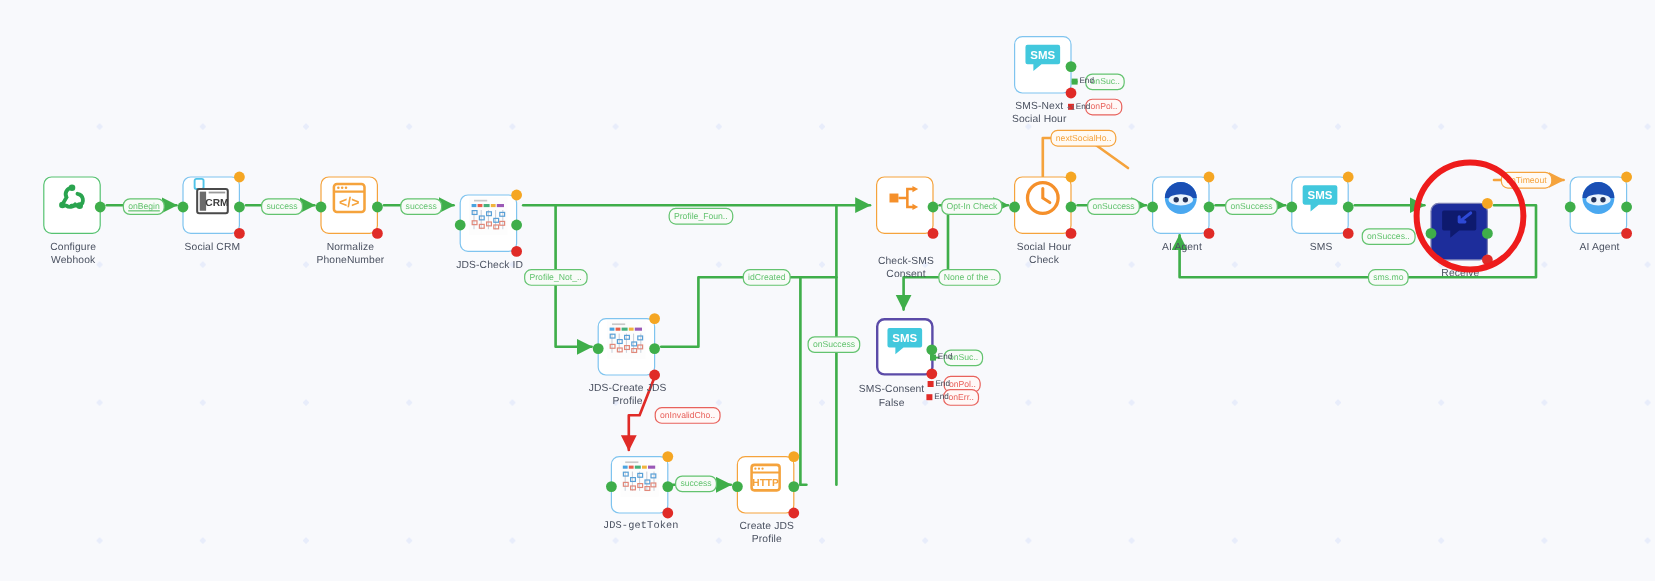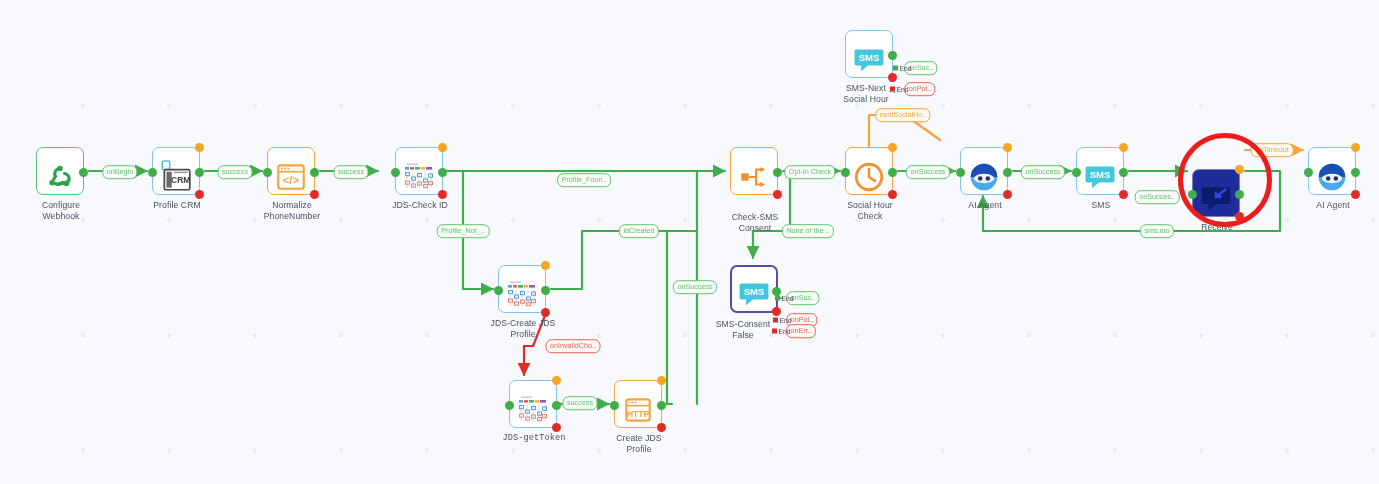--- a/index.html
+++ b/index.html
@@ -14,21 +14,21 @@
     position:absolute;left:0;top:0;width:1379px;height:484px;
     background-color:#f8f9fc;
     background-image:radial-gradient(circle, #e8edfb 2.2px, transparent 2.3px);
     background-size:86px 115px;
     background-position:40px 48px;
   }
   #edges{position:absolute;left:0;top:0;width:1379px;height:484px;pointer-events:none;}
 
   .node{position:absolute;width:48px;height:48px;box-sizing:border-box;
         border-radius:7px;background:#ffffff;border:1.6px solid #cfd6e4;
-        display:flex;align-items:flex-end;justify-content:center;}
+        display:flex;align-items:flex-start;justify-content:center;}
   .node.blue{border-color:#7fc4ef;}
   .node.orange{border-color:#f5a33c;}
   .node.green{border-color:#56c271;}
   .node.purple{border-color:#5b4ba8;border-width:2.4px;}
   .node.navy{border-color:#7a7fb5;background:#1d2d9b;margin-top:22px;}
 
   .node .svgwrap{width:34px;height:34px;display:block;}
 
   .port{position:absolute;width:9px;height:9px;border-radius:50%;}
   .port.tr{right:-5px;top:-5px;background:#f5a623;}
@@ -147,42 +147,42 @@
         <g fill="#9a9a9a">
             <rect x="14" y="11" width="13" height="1.4"></rect>
           </g>
         <text x="20.5" y="22" font-size="8" font-family="Liberation Sans, sans-serif" font-weight="bold" fill="#3c3c3c" text-anchor="middle">CRM</text>
       </svg>
     </span>
     <i class="port ml"></i>
     <i class="port tr"></i>
     <i class="port mr"></i>
     <i class="port br"></i>
-    <div class="nlabel">Profile CRM</div>
+    <div class="nlabel">Social CRM</div>
   </div>
 
   <div class="node orange" style="left:267px;top:147px;">
     <span class="svgwrap">
       <svg viewBox="0 0 32 32">
         <rect x="4" y="5" width="24" height="22" rx="2.4" fill="none" stroke="#f5a33c" stroke-width="2"></rect>
         <path d="M4 11h24" stroke="#f5a33c" stroke-width="1.6"></path>
         <circle cx="7.5" cy="8" r="1" fill="#f5a33c"></circle>
           <circle cx="10.5" cy="8" r="1" fill="#f5a33c"></circle>
           <circle cx="13.5" cy="8" r="1" fill="#f5a33c"></circle>
         <text x="16" y="23" font-size="11" font-family="Liberation Sans, sans-serif" font-weight="bold" fill="#f5a33c" text-anchor="middle">&lt;/&gt;</text>
       </svg>
     </span>
     <i class="port ml"></i>
     <i class="port mr"></i>
     <i class="port br"></i>
     <div class="nlabel" style="white-space:pre-line;">Normalize
 PhoneNumber</div>
   </div>
 
-  <div class="node blue" style="left:383px;top:147px;margin-left:12px;">
+  <div class="node blue" style="left:383px;top:162px;">
     <span class="svgwrap">
       <svg viewBox="0 0 34 34">
         <rect x="1" y="1" width="32" height="32" fill="#fdfdfd"></rect>
         <g>
             <rect x="5" y="3.5" width="11" height="1.4" fill="#c9c9c9"></rect>
           </g>
         <g>
           <rect x="3" y="7" width="4" height="2.6" fill="#4aa3df"></rect>
           <rect x="8" y="7" width="4" height="2.6" fill="#e8604c"></rect>
           <rect x="13" y="7" width="5" height="2.6" fill="#47b07a"></rect>
@@ -422,21 +422,21 @@
         <circle cx="19.6" cy="17.4" r="2.1" fill="#23345c"></circle>
       </svg>
     </span>
     <i class="port ml"></i>
     <i class="port tr"></i>
     <i class="port mr"></i>
     <i class="port br"></i>
     <div class="nlabel">AI Agent</div>
   </div>
 
-  <div class="etag" style="left:120px;top:172px;">onBegin</div>
+  <div class="etag" style="left:120px;top:172px;text-decoration:underline;">onBegin</div>
   <div class="etag" style="left:235px;top:172px;">success</div>
   <div class="etag" style="left:351px;top:172px;">success</div>
   <div class="etag" style="left:584px;top:180px;">Profile_Foun..</div>
   <div class="etag" style="left:463px;top:231px;">Profile_Not_..</div>
   <div class="etag" style="left:639px;top:231px;">idCreated</div>
   <div class="etag red" style="left:557px;top:346px;margin-left:16px;">onInvalidCho..</div>
   <div class="etag" style="left:580px;top:403px;">success</div>
   <div class="etag" style="left:695px;top:287px;">onSuccess</div>
   <div class="etag" style="left:810px;top:172px;">Opt-In Check</div>
   <div class="etag" style="left:808px;top:231px;">None of the ..</div>

